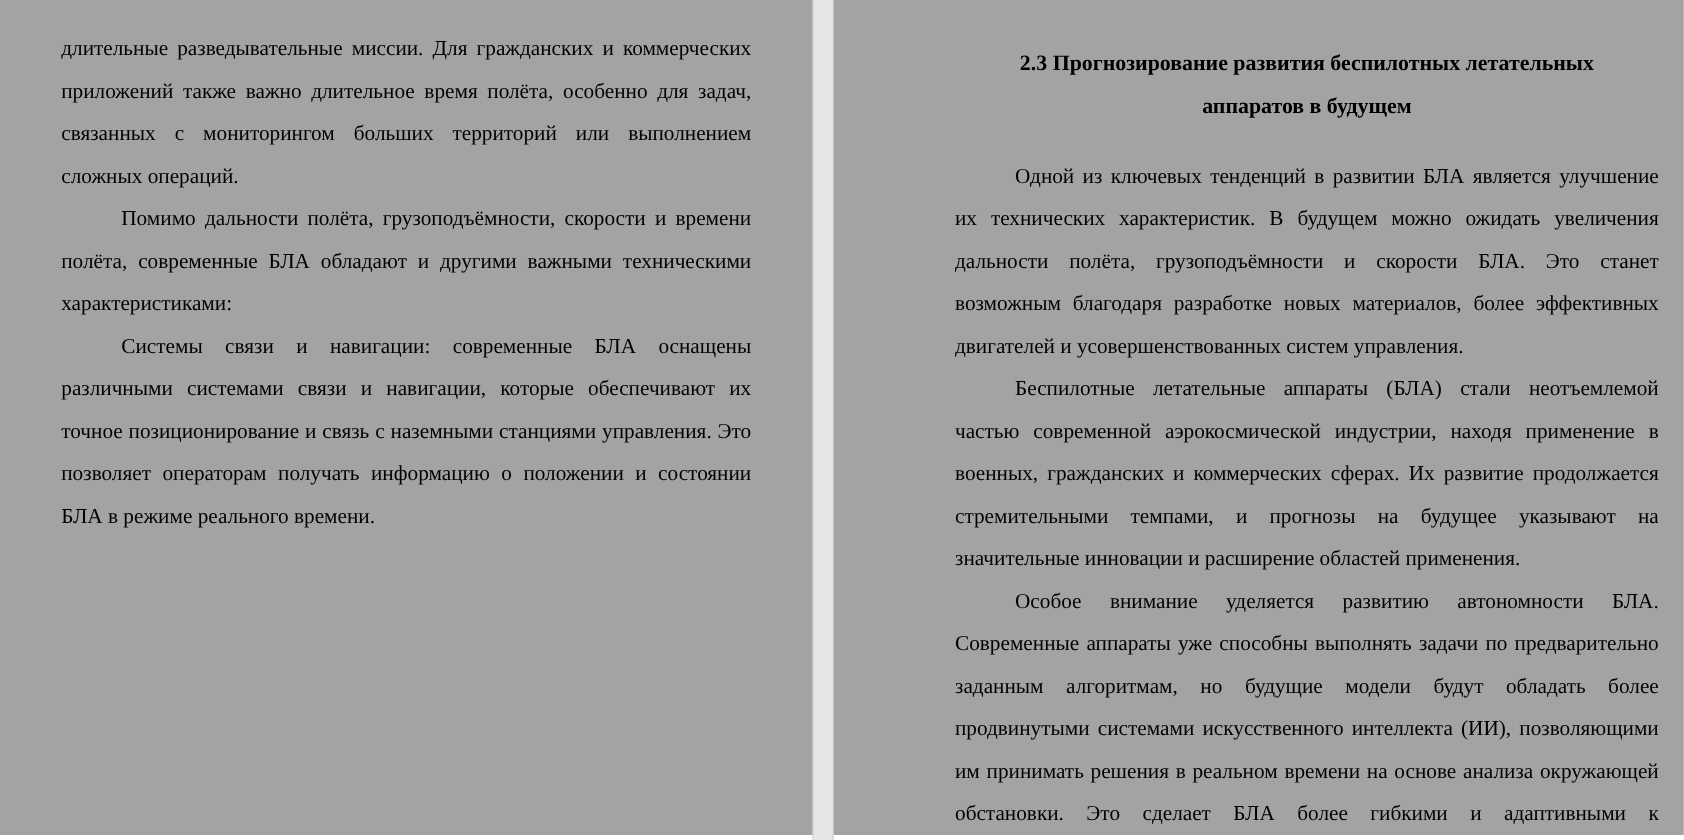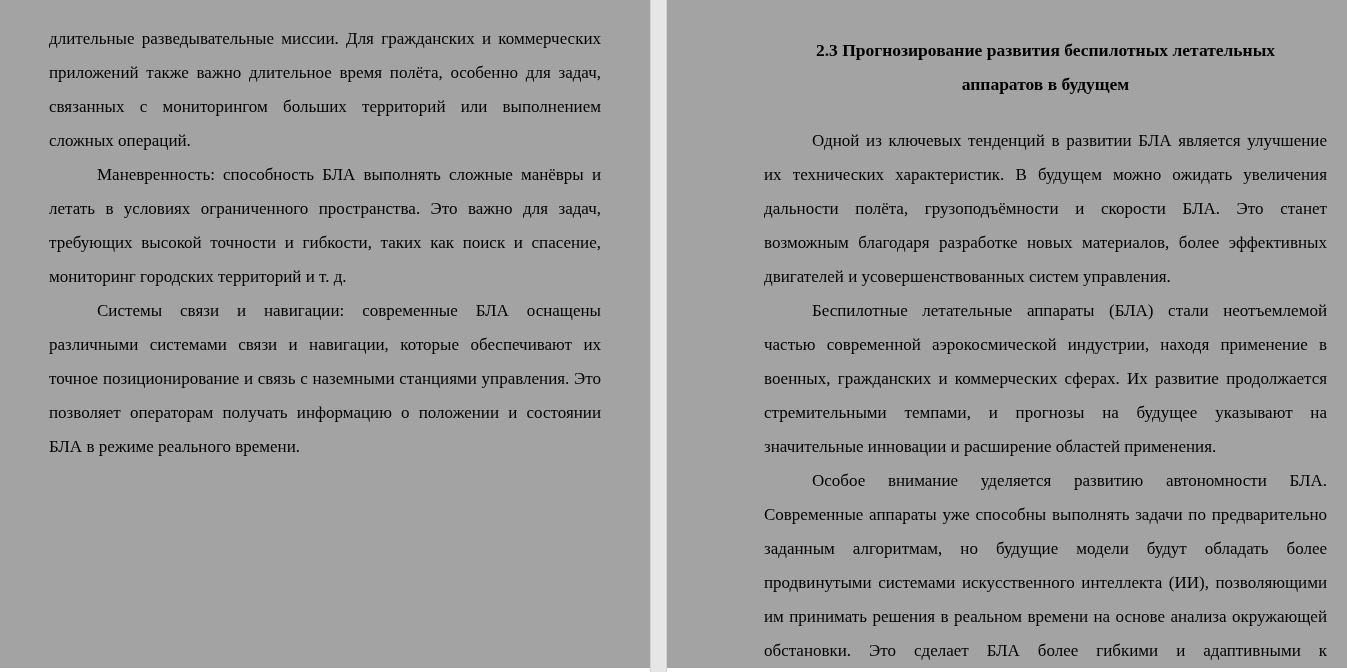--- a/index.html
+++ b/index.html
@@ -81,21 +81,21 @@
   .heading-spacer { height: 12px; }
 </style>
 </head>
 <body>
 
 <div class="viewer">
 
   <div class="page page-left">
     <div class="col-body-left">
       <p class="para first-noindent">длительные разведывательные миссии. Для гражданских и коммерческих приложений также важно длительное время полёта, особенно для задач, связанных с мониторингом больших территорий или выполнением сложных операций.</p>
-      <p class="para">Маневренность: способность БЛА выполнять сложные манёвры и летать в условиях ограниченного пространства. Это важно для задач, требующих высокой точности и гибкости, таких как поиск и спасение, мониторинг городских территорий и т. д.</p>
+      <p class="para">Помимо дальности полёта, грузоподъёмности, скорости и времени полёта, современные БЛА обладают и другими важными техническими характеристиками:</p>
       <p class="para">Системы связи и навигации: современные БЛА оснащены различными системами связи и навигации, которые обеспечивают их точное позиционирование и связь с наземными станциями управления. Это позволяет операторам получать информацию о положении и состоянии БЛА в режиме реального времени.</p>
 
     </div>
   </div>
 
   <div class="page-gap"></div>
 
   <div class="page page-right">
     <div class="col-body-right">
       <h2 class="section-heading">2.3 Прогнозирование развития беспилотных летательных аппаратов в будущем</h2>

